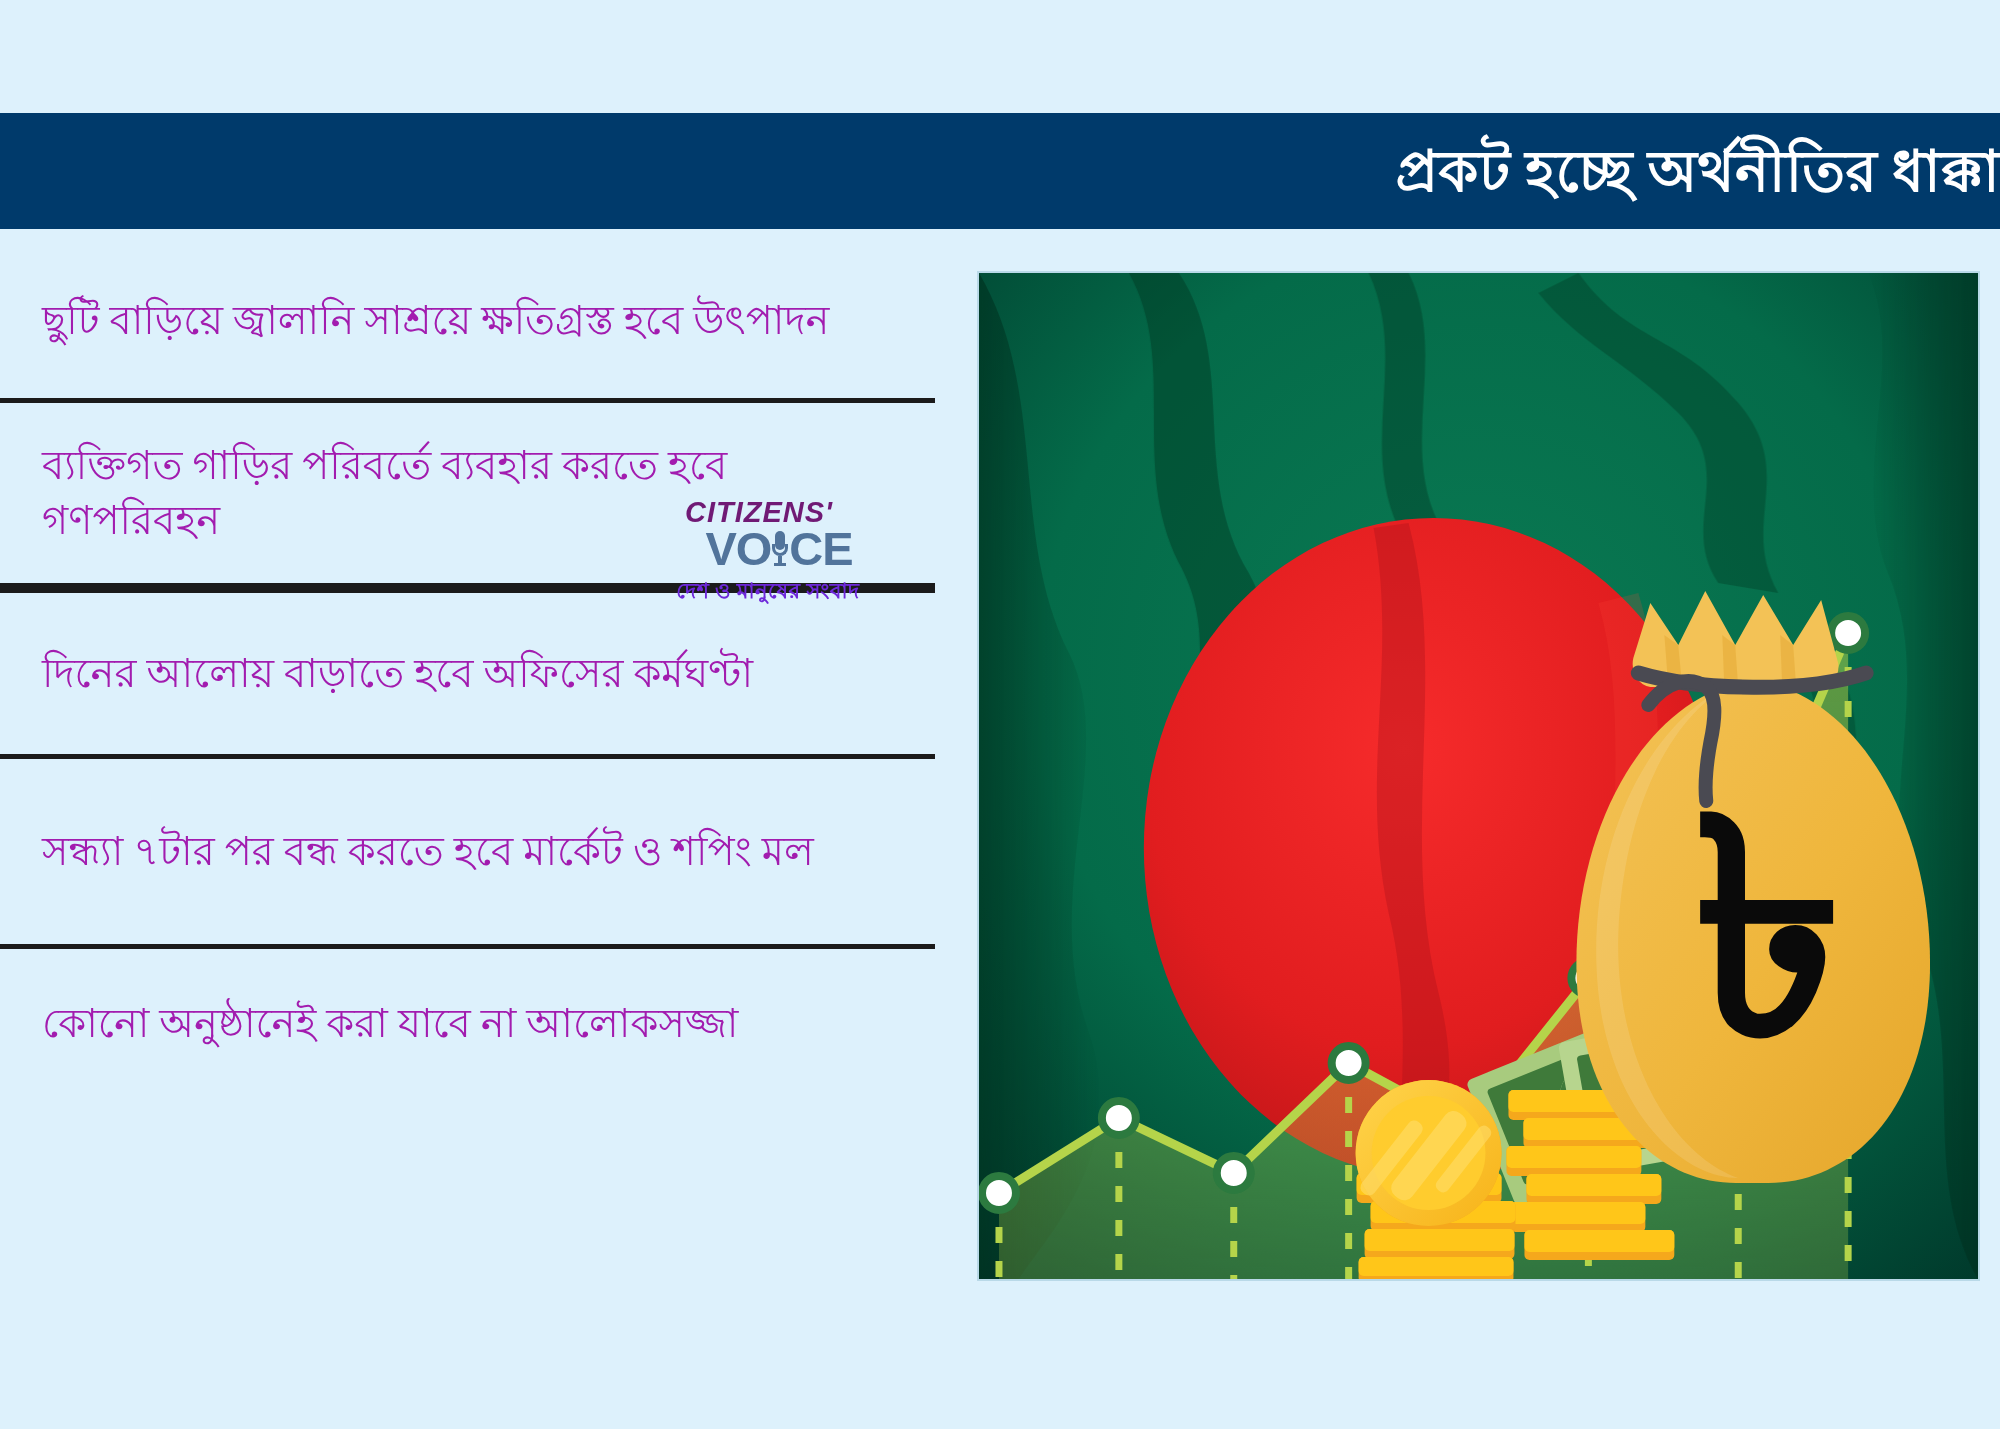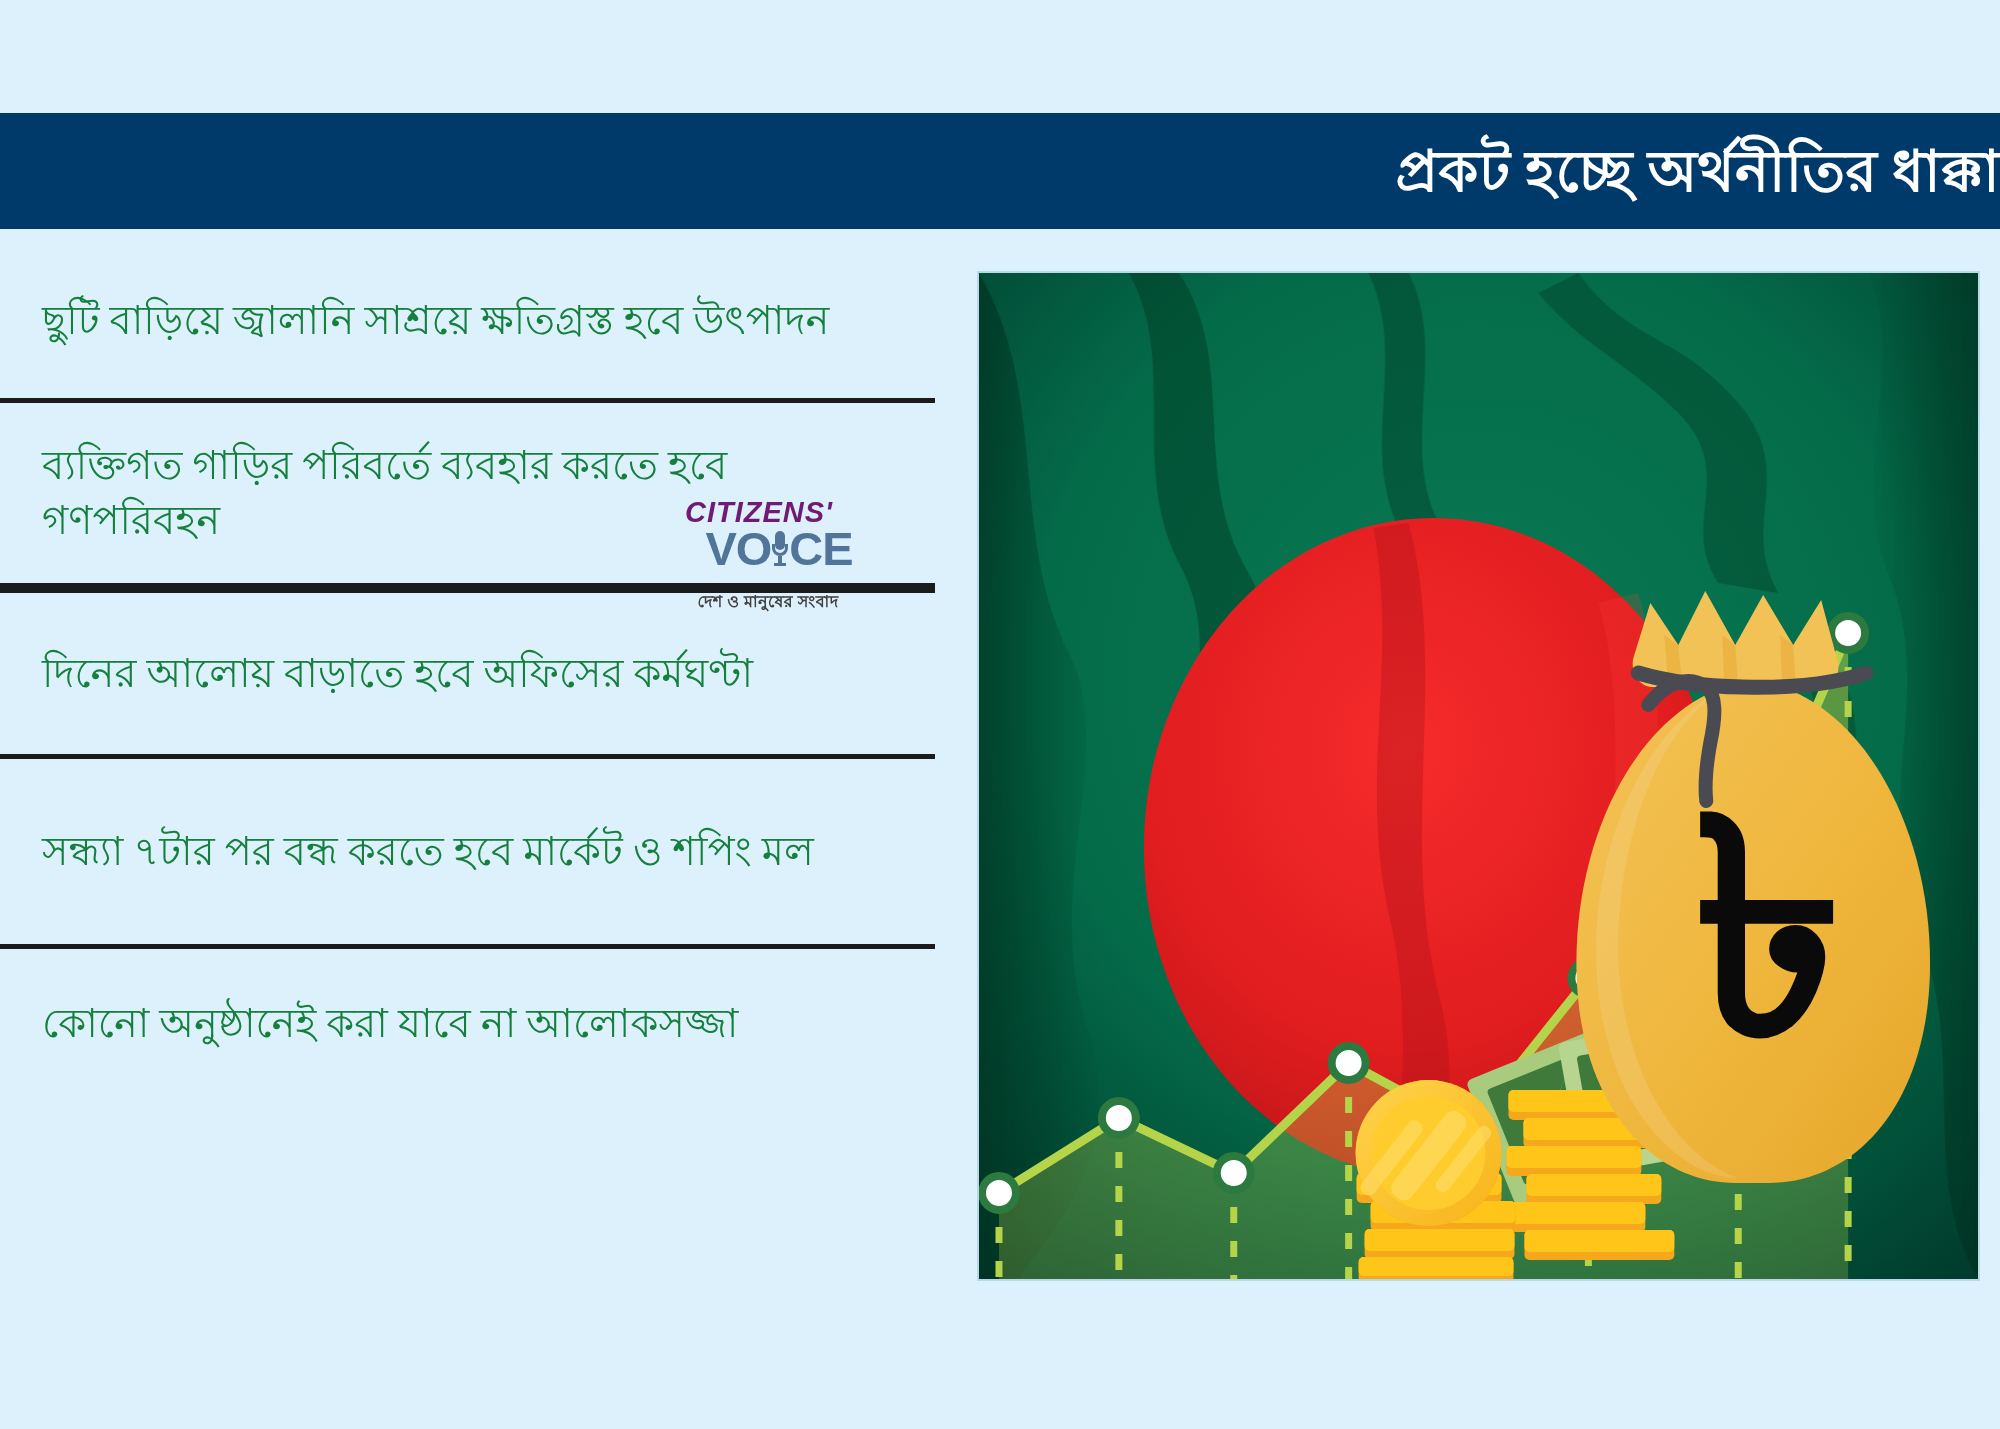--- a/index.html
+++ b/index.html
@@ -47,21 +47,21 @@
     top: 243px;
     width: 940px;
     height: 1070px;
   }
   .list-item {
     position: relative;
     box-sizing: border-box;
     padding: 0 40px 0 42px;
     display: flex;
     align-items: center;
-    color: #15803d;
+    color: #a21caf;
     font-size: 40px;
     line-height: 1.38;
     font-family: "Liberation Serif", "DejaVu Serif", serif;
   }
   .list-item .txt {
     display: block;
     max-width: 860px;
   }
   .list-sep {
     width: 935px;
@@ -143,24 +143,24 @@
     background: #51749b;
   }
   .mic-icon .base {
     position: absolute;
     left: 2px; top: 32px;
     width: 12px; height: 3px;
     background: #51749b;
   }
   .brand-tagline {
     font-family: "Liberation Serif", "DejaVu Serif", serif;
-    font-size: 16px;
+    font-size: 21px;
     font-weight: bold;
-    color: #404040;
-    margin-top: 17px;
+    color: #6d28d9;
+    margin-top: 3px;
     letter-spacing: 0.5px;
   }
 
   
   .art-panel {
     position: absolute;
     left: 977px;
     top: 271px;
     width: 1003px;
     height: 1010px;

